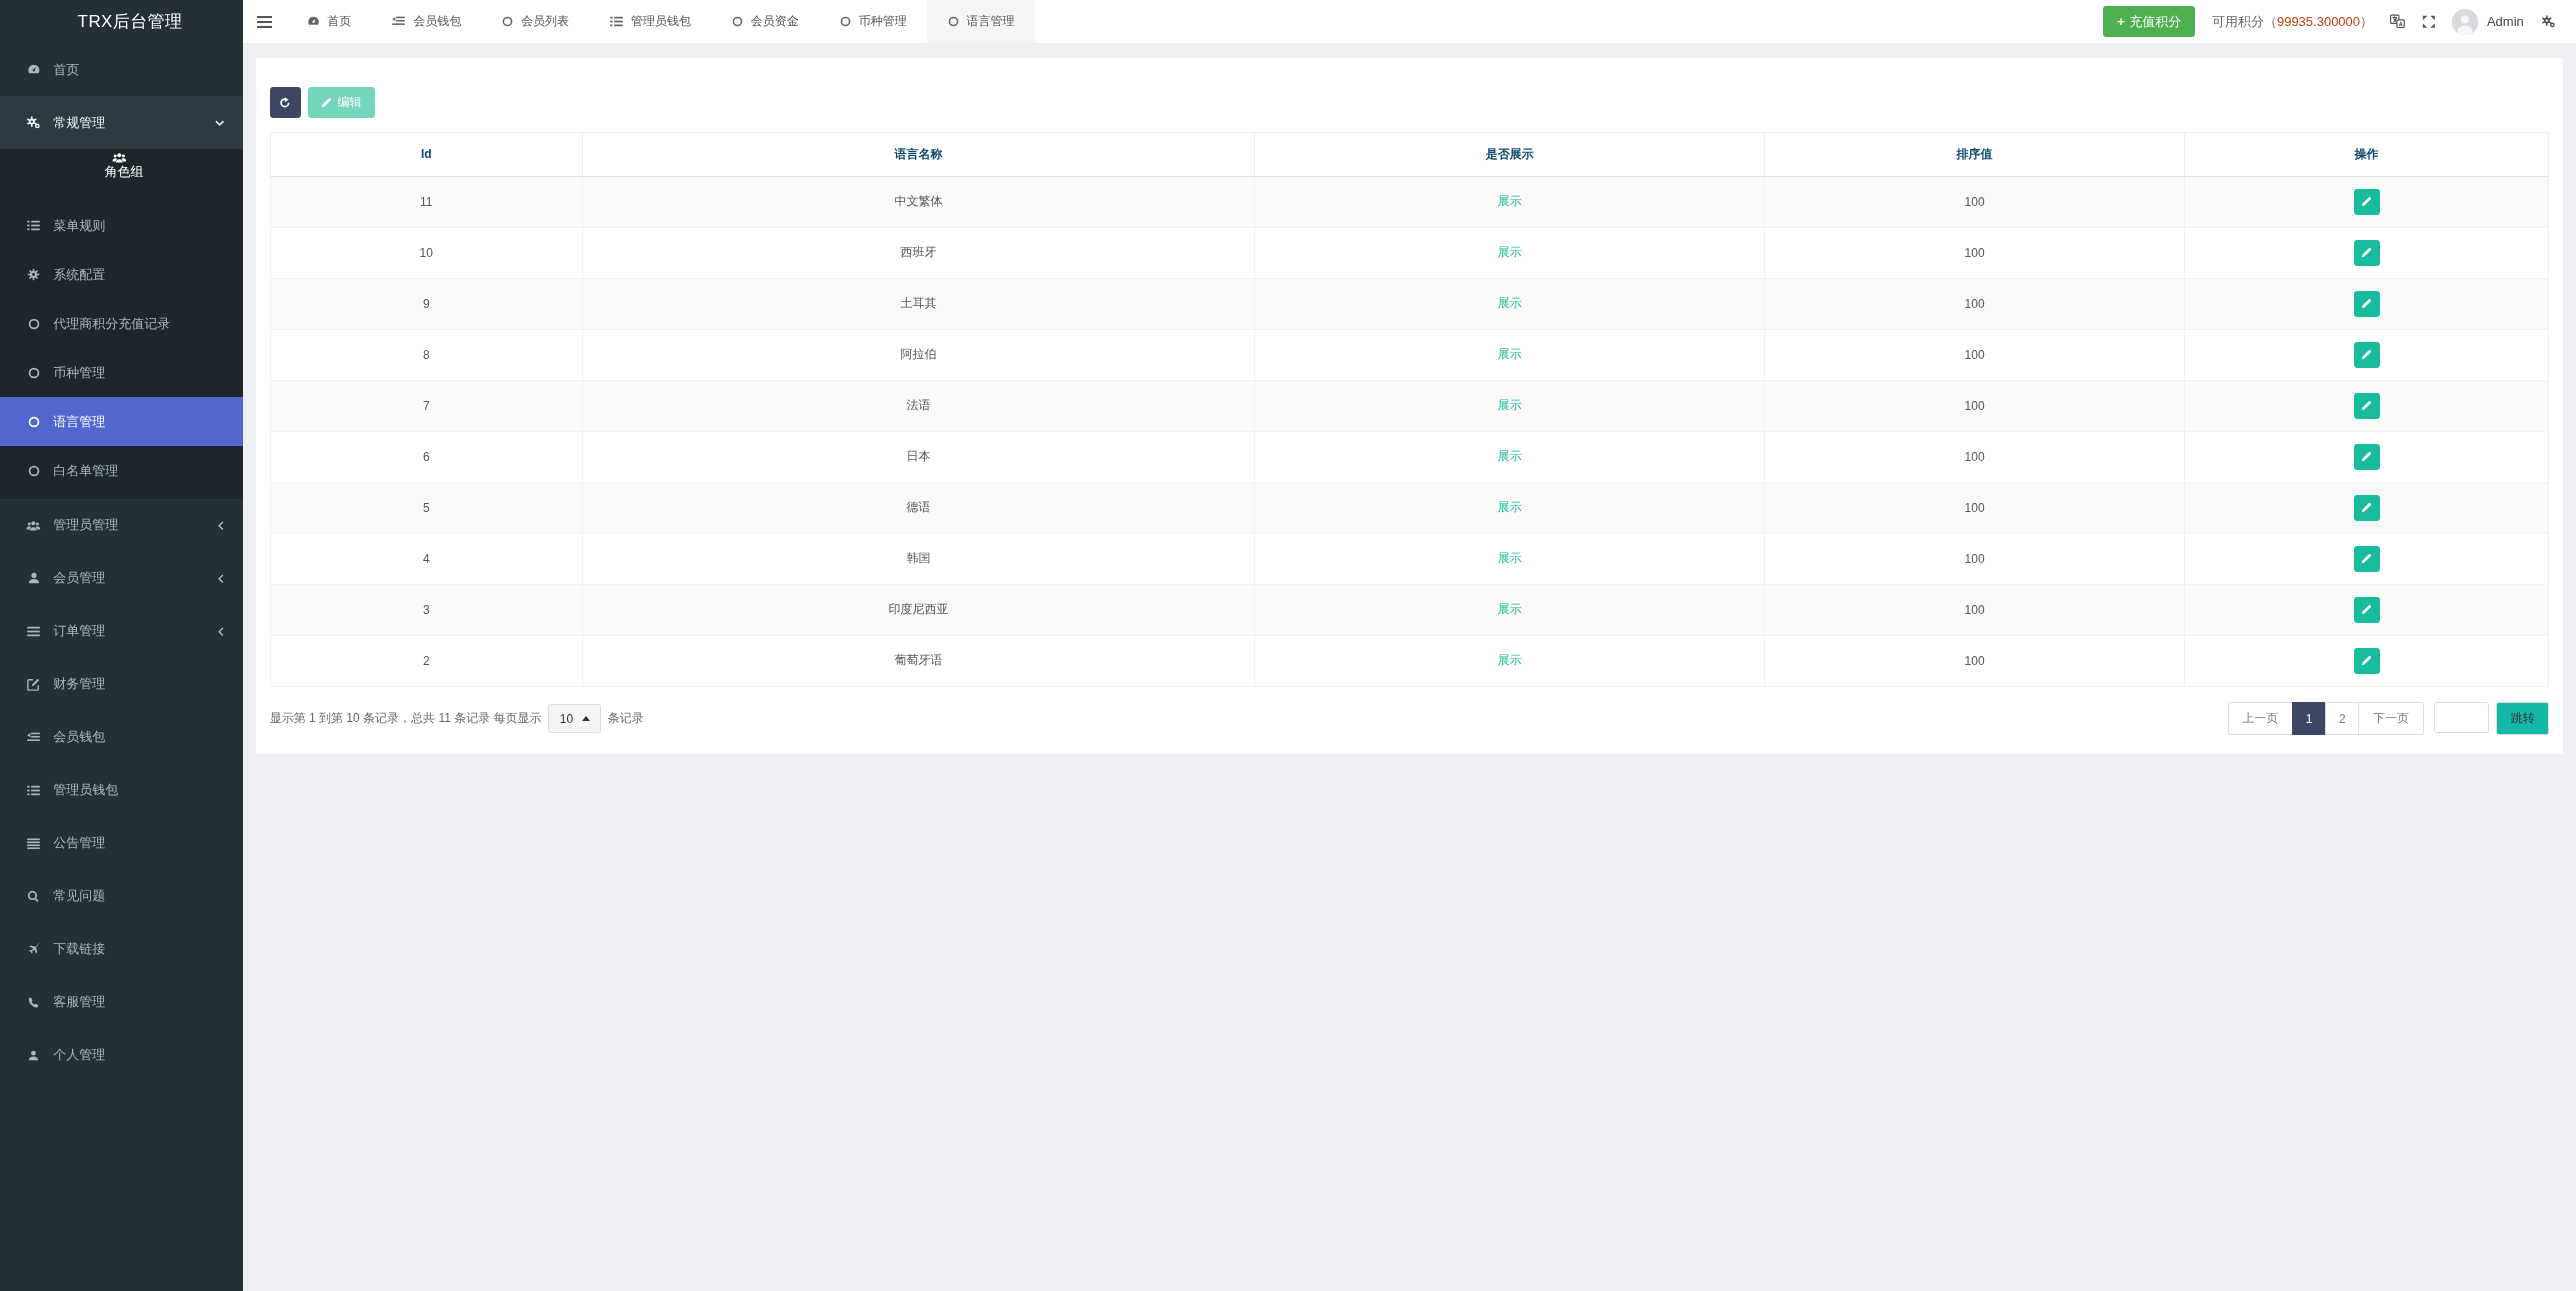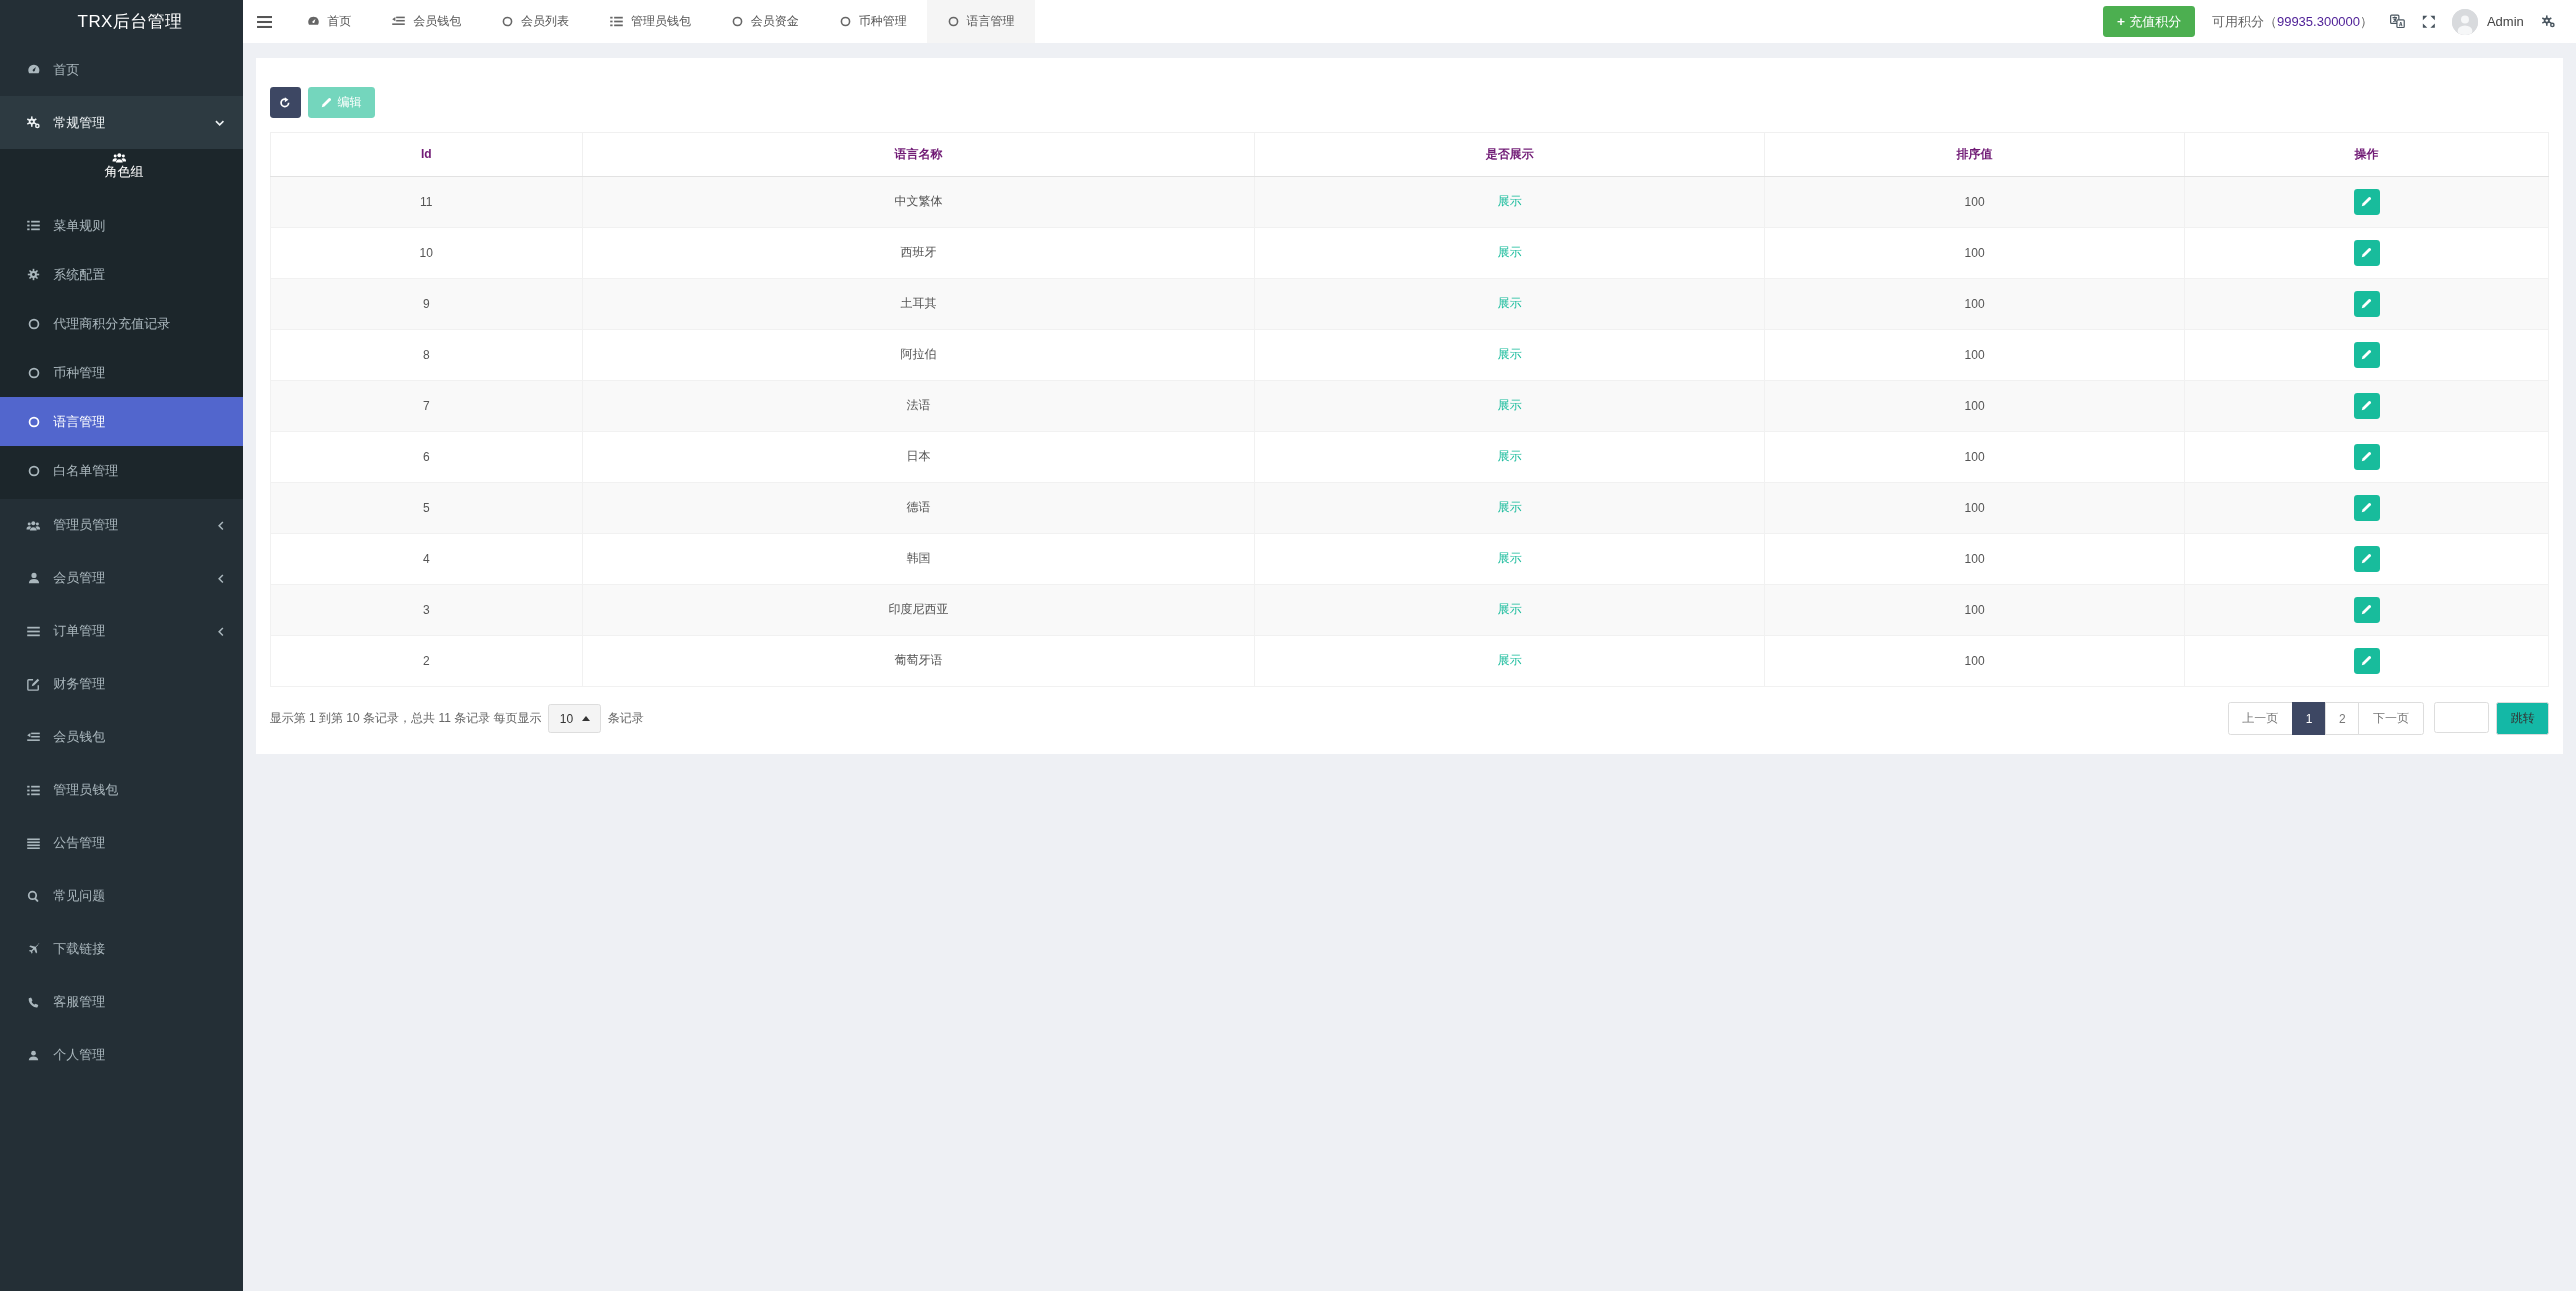--- a/index.html
+++ b/index.html
@@ -51,21 +51,21 @@
   }
   .tab .ti { display:flex; color:#666; }
   .tab.active { background:#f5f5f5; }
   .nav-right { margin-left:auto; display:flex; align-items:center; gap:17px; padding-right:20.6px; }
   .btn-recharge {
     background:#4caf50; color:#fff; border:none; border-radius:3.4px;
     height:31px; padding:0 13.7px; font-size:13px; display:flex; align-items:center; gap:4.3px; cursor:pointer;
   }
   .btn-recharge .plus { font-size:13.7px; font-weight:bold; }
   .points { color:#666; font-size:13px; white-space:nowrap; }
-  .points .val { color:#4c1d95; }
+  .points .val { color:#c2410c; }
   .nav-ic { display:flex; align-items:center; color:#49555f; cursor:pointer; background:none; border:none; padding:0; }
   .admin-box { display:flex; align-items:center; gap:8.6px; cursor:pointer; }
   .avatar { width:26px; height:26px; border-radius:50%; overflow:hidden; background:#d8dadd; position:relative; flex:none; }
   .admin-name { color:#444; font-size:13px; }
 
   
   .card {
     position:absolute; left:256px; top:58px; width:2307px;
     background:#ffffff; padding:13.7px 13.7px 19px;
   }
@@ -74,21 +74,21 @@
     width:31px; height:31px; background:#3d4763; border:none; border-radius:3.4px;
     color:#fff; display:flex; align-items:center; justify-content:center; cursor:pointer;
   }
   .btn-edit {
     height:31px; background:#74d6bd; border:none; border-radius:3.4px; color:#fff;
     padding:0 13px; font-size:12px; display:flex; align-items:center; gap:6px; cursor:pointer;
   }
 
   table.grid { width:100%; border-collapse:collapse; table-layout:fixed; }
   .grid th {
-    font-weight:bold; color:#701a75; font-size:12px; text-align:center;
+    font-weight:bold; color:#0c4a6e; font-size:12px; text-align:center;
     padding:13px 6.9px; border:0.9px solid #f0f0f0; border-bottom:1.7px solid #e2e2e2;
     background:#fff;
   }
   .grid td {
     text-align:center; color:#555; font-size:12px;
     padding:12px 6.9px; border:0.9px solid #f1f1f1; height:49px;
   }
   .grid tbody tr:nth-child(odd) { background:#f9f9f9; }
   .col-id { width:13.7%; } .col-name { width:29.5%; } .col-show { width:22.4%; }
   .col-sort { width:18.4%; } .col-op { width:16%; }

